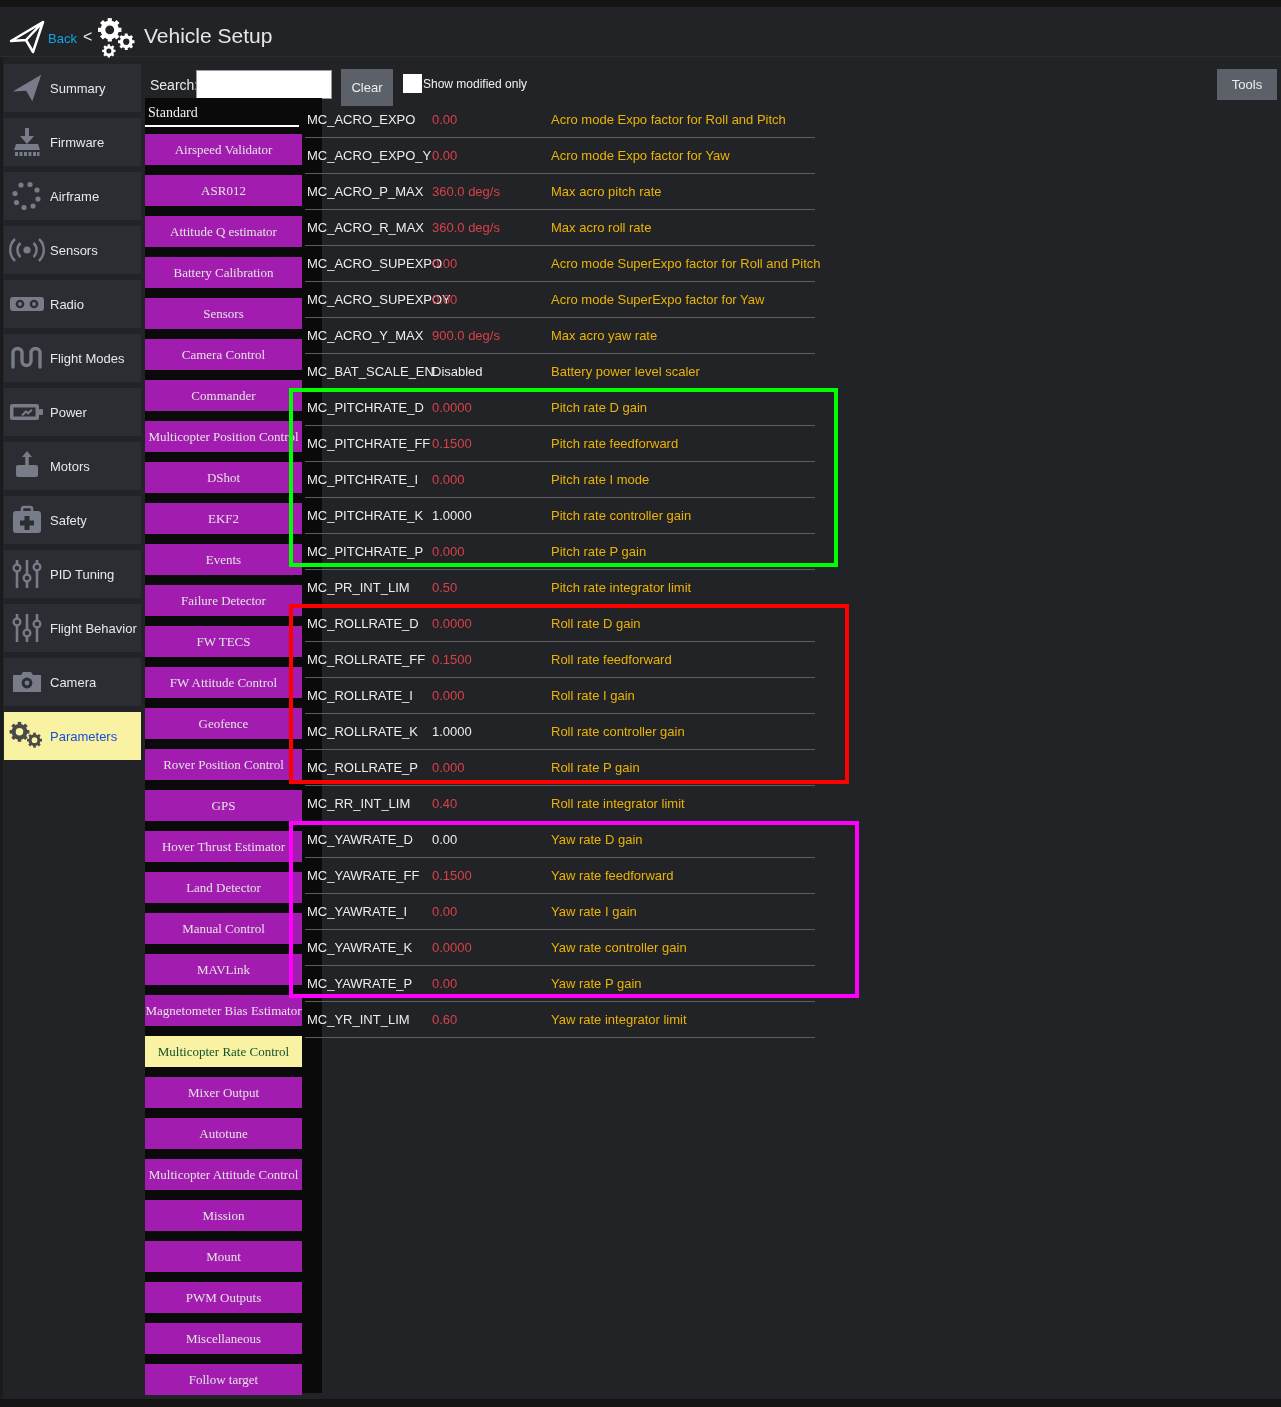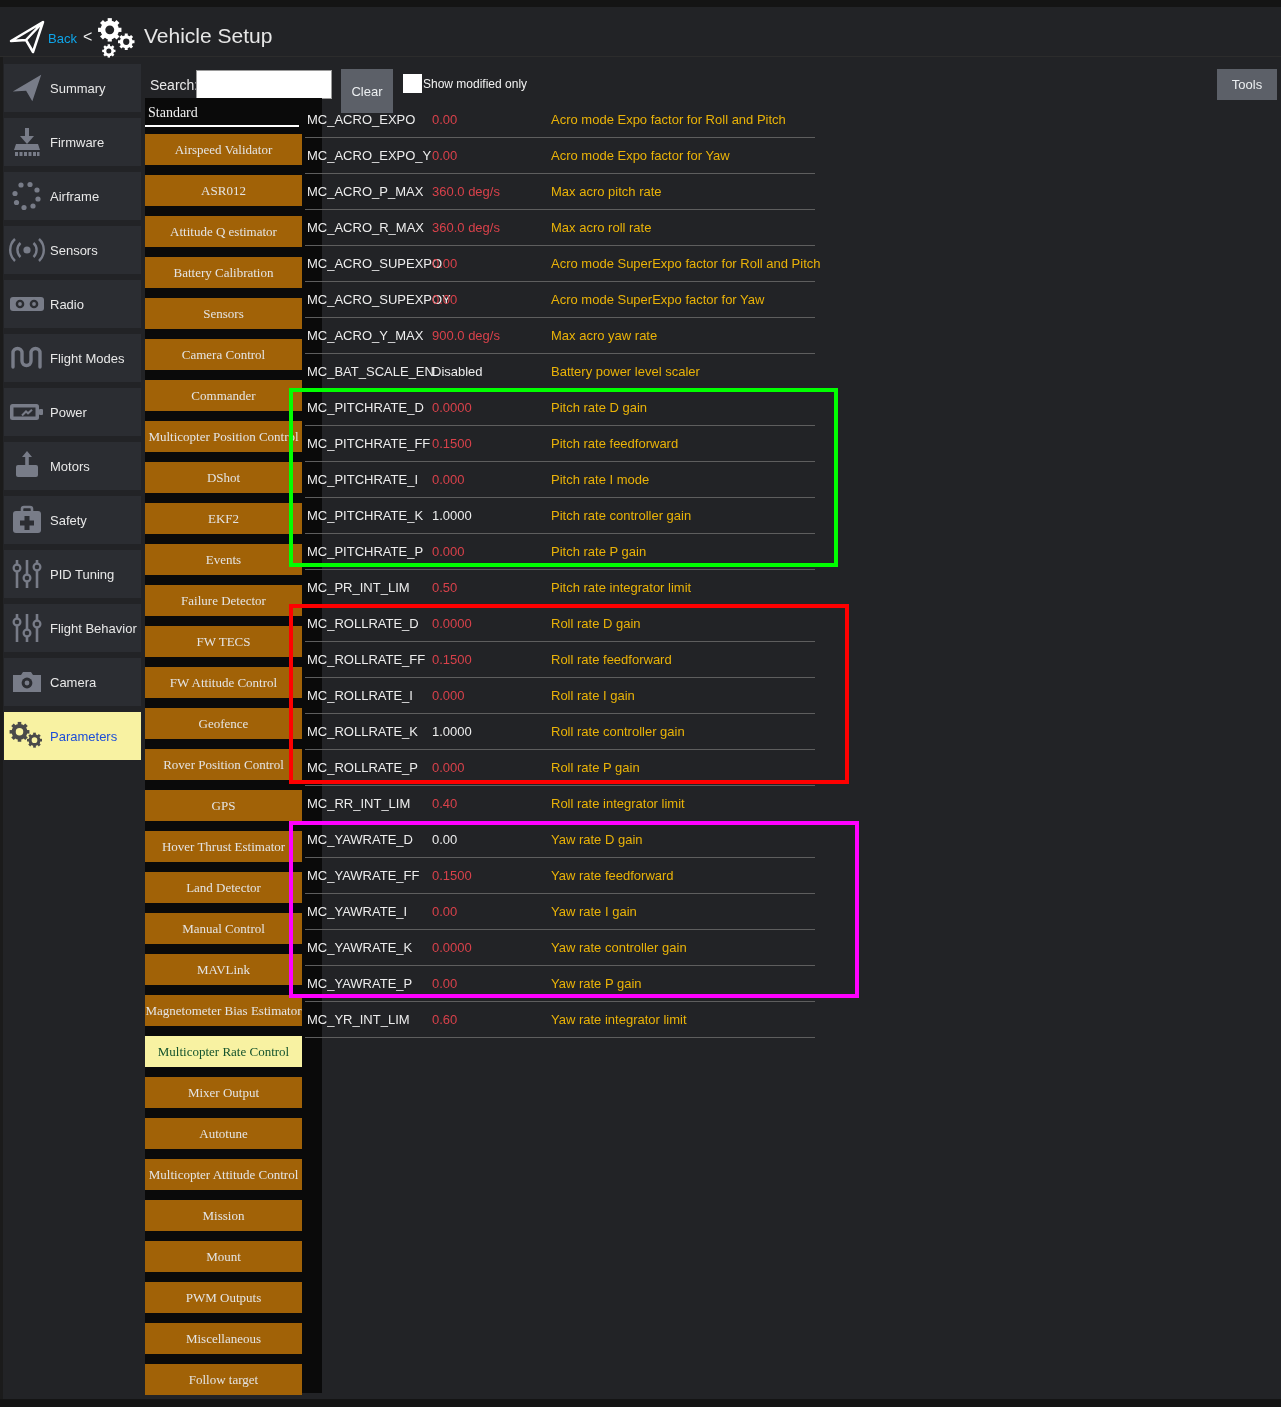--- a/index.html
+++ b/index.html
@@ -36,37 +36,37 @@
   .side-item.active .lbl { color:#1d4ed8; }
   .side-item.active .icn { color:#4a4a4a; }
 
   
   .search-label { left:150px; top:77px; font-size:14px; }
   .search-input {
     left:196px; top:70px; width:136px; height:29px; background:#ffffff;
     border:1px solid #9a9a9a; font-size:13px; color:#222; padding:0 4px;
   }
   .clear-btn {
-    left:341px; top:69px; width:52px; height:44px; background:#5c6068; border:none;
+    left:341px; top:69px; width:52px; height:37px; background:#5c6068; border:none;
     color:#eceff1; font-size:13px; font-family:inherit; cursor:pointer;
   }
   .modified-checkbox { left:403px; top:74px; width:19px; height:19px; background:#ffffff; cursor:pointer; }
   .modified-label { left:423px; top:77px; font-size:12px; color:#f2f2f2; }
   .tools-btn {
     left:1217px; top:69px; width:60px; height:31px; background:#5c6068; border:none;
     color:#eceff1; font-size:13px; font-family:inherit; cursor:pointer;
   }
 
   
   .categories { left:145px; top:98px; width:177px; height:1295px; background:#0a0a0a;font-family:Liberation Serif, serif; }
   .cat-header { font-size:14px; color:#f2f2f2; padding:7px 3px 4px 3px; }
   .cat-underline { width:154px; height:2px; background:#ffffff; margin-bottom:5px; }
   .cat-list { padding-top:2px; }
   .cat-btn {
-    width:157px; height:31px; margin-bottom:10px; background:#a16207;
+    width:157px; height:31px; margin-bottom:10px; background:#a21caf;
     color:#e4e4e4; font-size:13px; display:flex; align-items:center; justify-content:center;
     white-space:nowrap; overflow:hidden; cursor:pointer;
   }
   .cat-btn.active { background:#f8f2a2; color:#14532d; }
 
   
   .param-table { left:305px; top:102px; width:510px; }
   .prow { position:relative; width:510px; height:36px; border-bottom:1px solid #5e5e5e; cursor:pointer; }
   .pname { position:absolute; left:2px; top:10px; font-size:13px; color:#ededed; white-space:nowrap; }
   .pval  { position:absolute; left:127px; top:10px; font-size:13px; color:#ededed; white-space:nowrap; }

